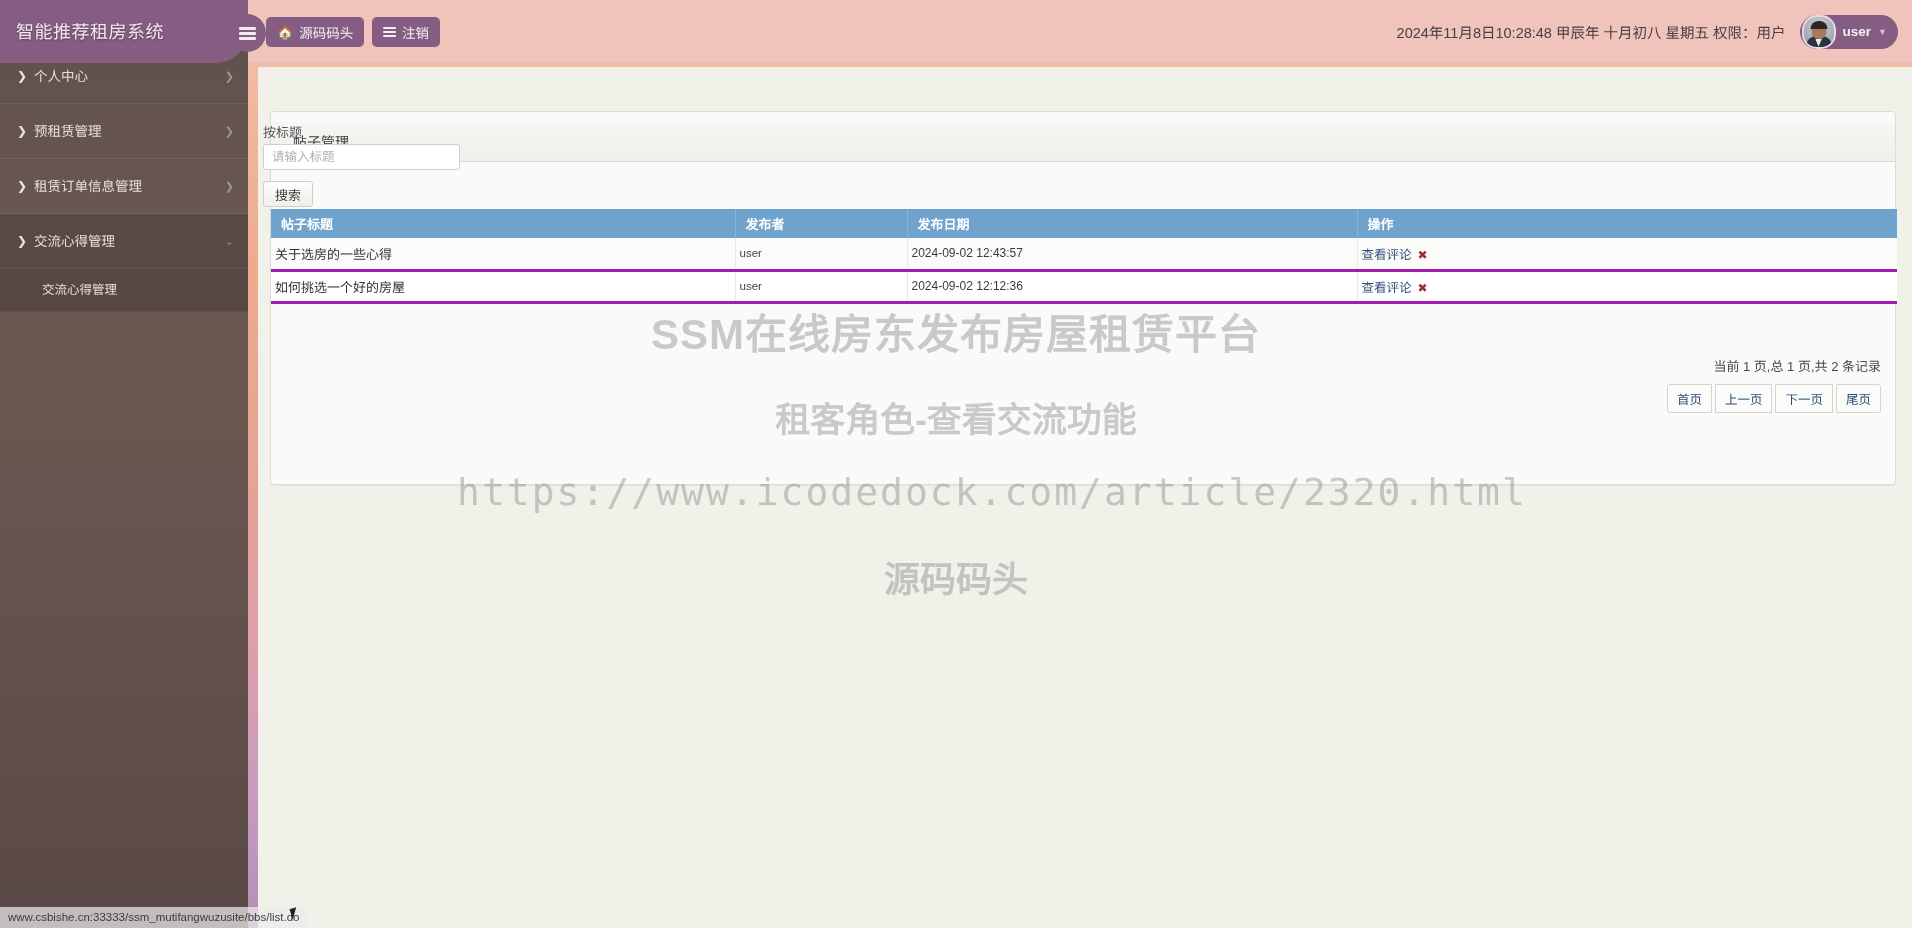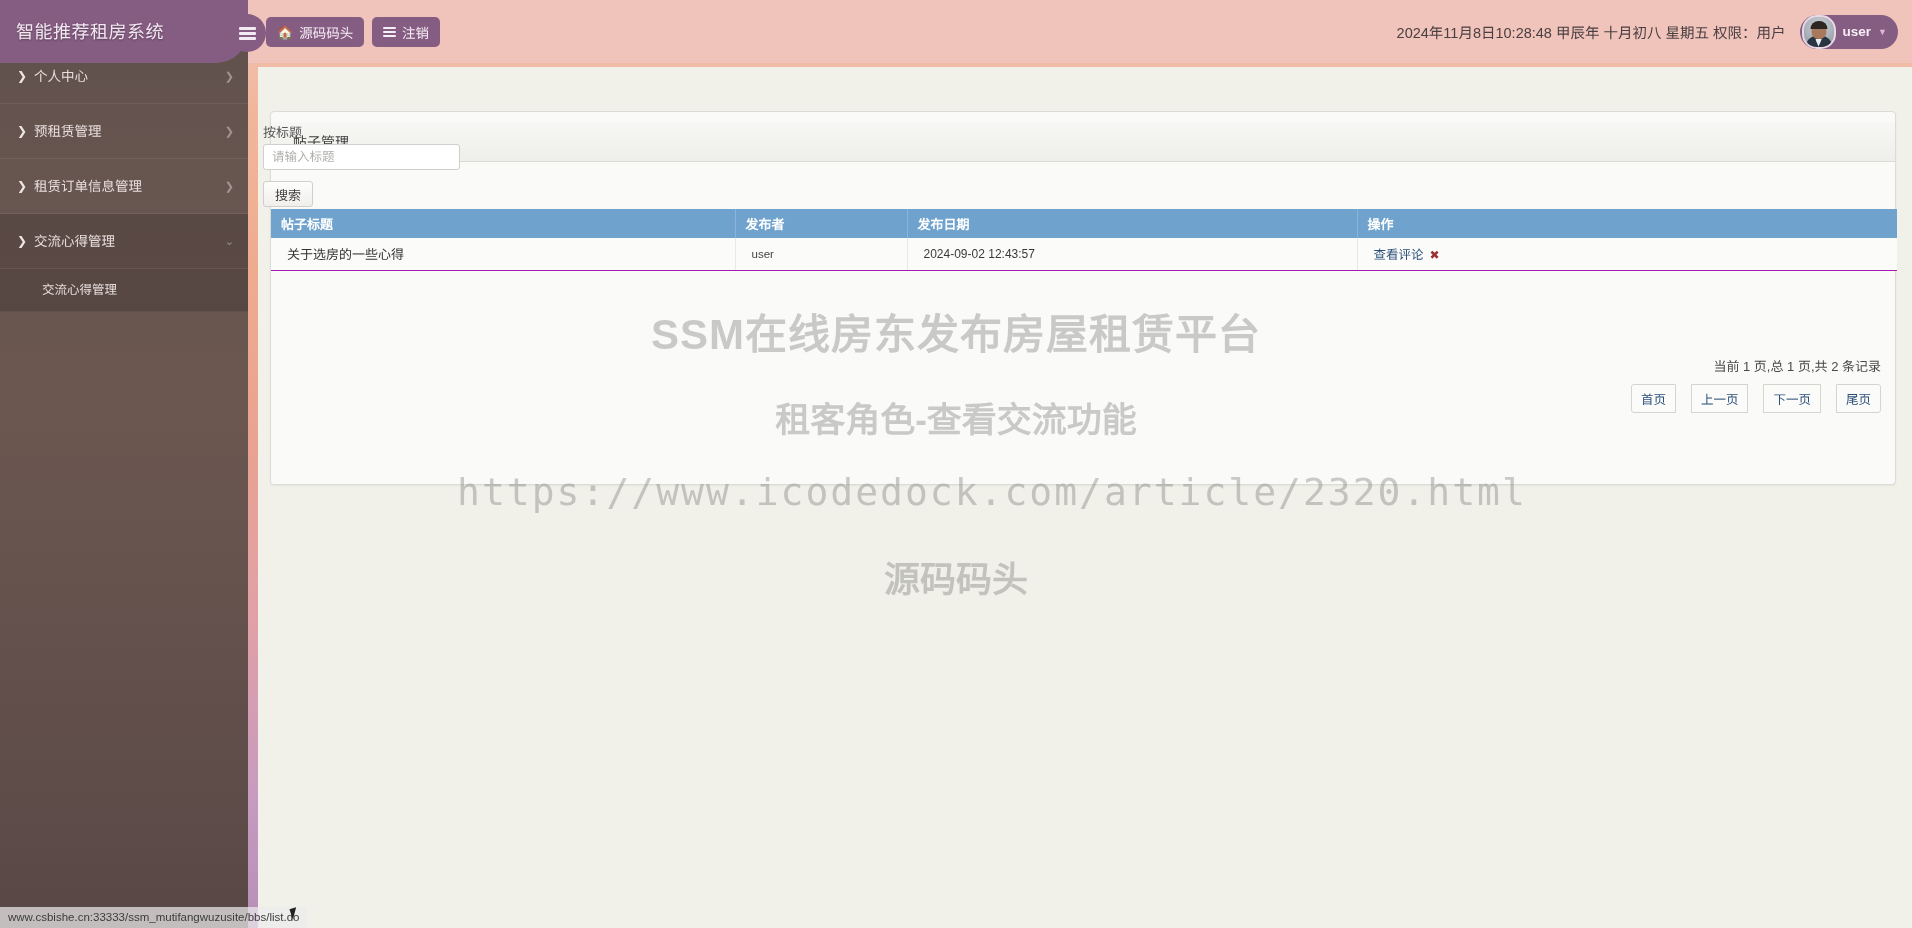--- a/index.html
+++ b/index.html
@@ -173,38 +173,38 @@
   table{border-collapse:collapse;width:1626px;table-layout:fixed;}
   thead th{
     background:#6fa2cc;color:#fff;font-size:13px;font-weight:bold;
     text-align:left;height:29px;padding:0 0 0 10px;
     border-right:1px solid #8ab4d8;
     box-sizing:border-box;
   }
   thead th:last-child{border-right:none;}
   tbody td{
     height:32px;font-size:13px;color:#333;
-    padding:0 0 0 16px;border-bottom:1px solid #a21caf;
+    padding:0 0 0 4px;border-bottom:3px solid #a21caf;
     border-right:1px solid #e8e8e4;
     background:#fbfbfa;box-sizing:border-box;
     overflow:hidden;white-space:nowrap;
   }
   tbody tr:nth-child(even) td{background:#fff;}
   tbody td:last-child{border-right:none;}
   .pub-cell{font-size:11.5px;color:#444;}
   .date-cell{font-size:12px;color:#3a3a3a;}
   .act-link{color:#2b4f7a;font-size:12.5px;text-decoration:none;cursor:pointer;}
   .act-del{color:#9c3030;font-size:12px;margin-left:6px;cursor:pointer;font-weight:bold;}
 
   
   #pager{
     position:absolute;right:14px;top:244px;text-align:right;
   }
   #pager-info{color:#4a4a4a;font-size:13px;margin-bottom:9px;white-space:nowrap;}
-  #pager-btns{display:flex;gap:16px;justify-content:flex-end;}
+  #pager-btns{display:flex;gap:4px;justify-content:flex-end;}
   .pbtn{
     background:#fbfbfa;border:1px solid #d5d5d0;
     color:#2b4f7a;font-size:12.5px;
     padding:4px 9px;margin-left:-1px;cursor:pointer;
     font-family:inherit;
   }
   .pbtn:first-child{margin-left:0;border-radius:3px 0 0 3px;}
   .pbtn:last-child{border-radius:0 3px 3px 0;}
 
   
@@ -341,20 +341,28 @@
       </thead>
       <tbody>
         <tr>
           <td>关于选房的一些心得</td>
           <td class="pub-cell">user</td>
           <td class="date-cell">2024-09-02 12:43:57</td>
           <td>
             <a class="act-link">查看评论</a><span class="act-del">✖</span>
           </td>
         </tr>
+        <tr>
+          <td>如何挑选一个好的房屋</td>
+          <td class="pub-cell">user</td>
+          <td class="date-cell">2024-09-02 12:12:36</td>
+          <td>
+            <a class="act-link">查看评论</a><span class="act-del">✖</span>
+          </td>
+        </tr>
       </tbody>
     </table>
   </div>
 
   <div id="pager">
     <div id="pager-info">当前 1 页,总 1 页,共 2 条记录</div>
     <div id="pager-btns">
       <button class="pbtn">首页</button>
       <button class="pbtn">上一页</button>
       <button class="pbtn">下一页</button>

